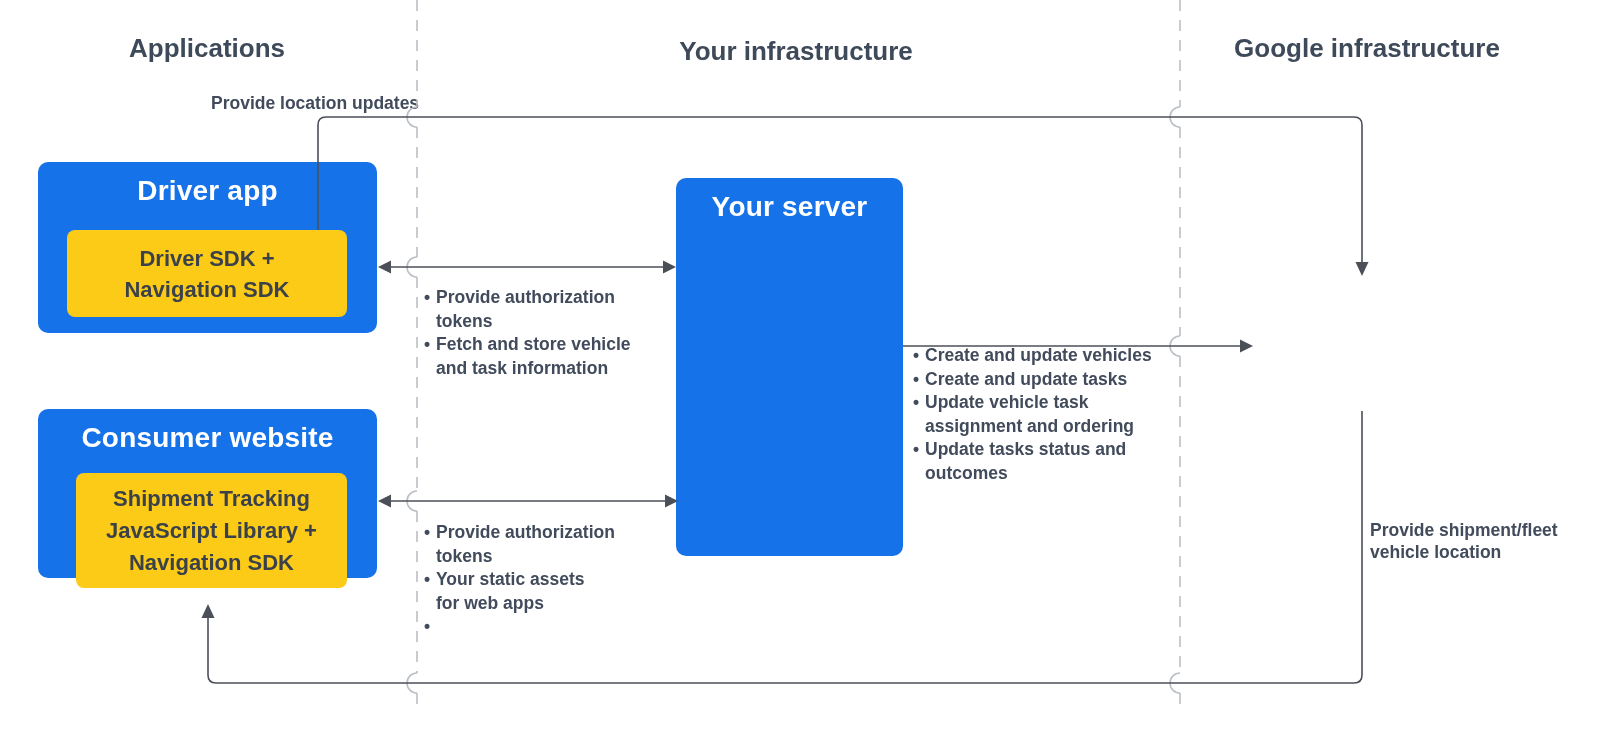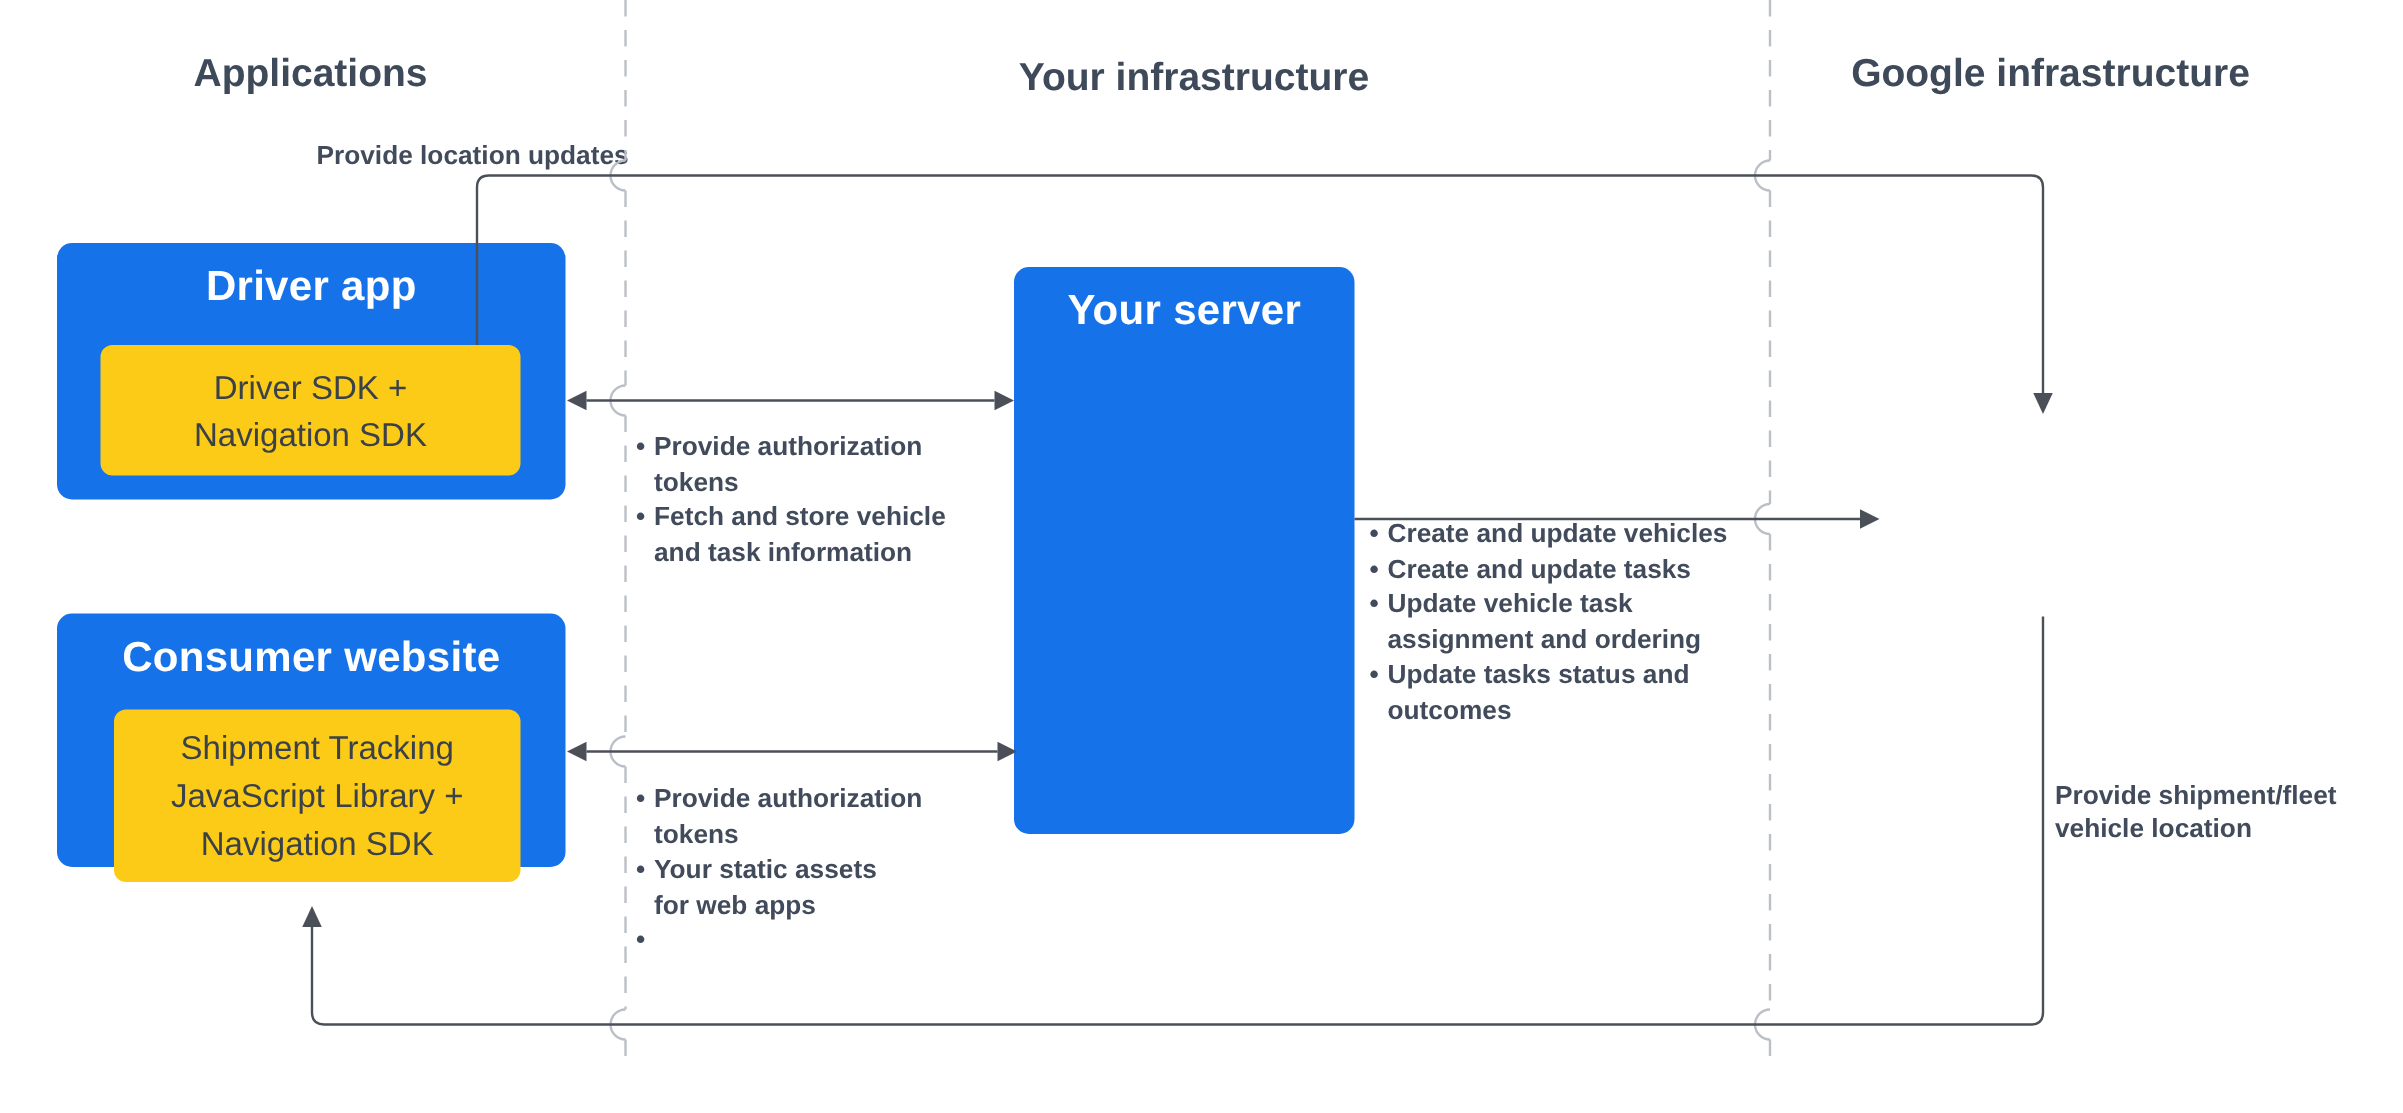--- a/index.html
+++ b/index.html
@@ -19,21 +19,21 @@
   .node{position:absolute;border-radius:10px;}
   .node.blue{background:var(--blue);}
   .node.yellow-node{background:var(--yellow);display:flex;align-items:center;justify-content:center;}
   .node-title{
     position:absolute;left:0;right:0;top:13px;text-align:center;
     color:var(--white);font-size:28px;font-weight:700;letter-spacing:.2px;white-space:nowrap;
   }
   .sdk-box{
     position:absolute;background:var(--yellow);border-radius:8px;
     display:flex;align-items:center;justify-content:center;text-align:center;
-    color:var(--box-text-dark);font-size:22px;font-weight:400;line-height:31px;white-space:pre-line;
+    color:var(--box-text-dark);font-size:22px;font-weight:700;line-height:31px;white-space:pre-line;
   }
   .fleet-title{
     color:var(--box-text-dark);font-size:30px;font-weight:700;white-space:nowrap;
   }
 
   .edge-label{
     position:absolute;color:var(--body-text);font-size:17.5px;font-weight:700;
     line-height:21.5px;white-space:pre-line;
   }
 

